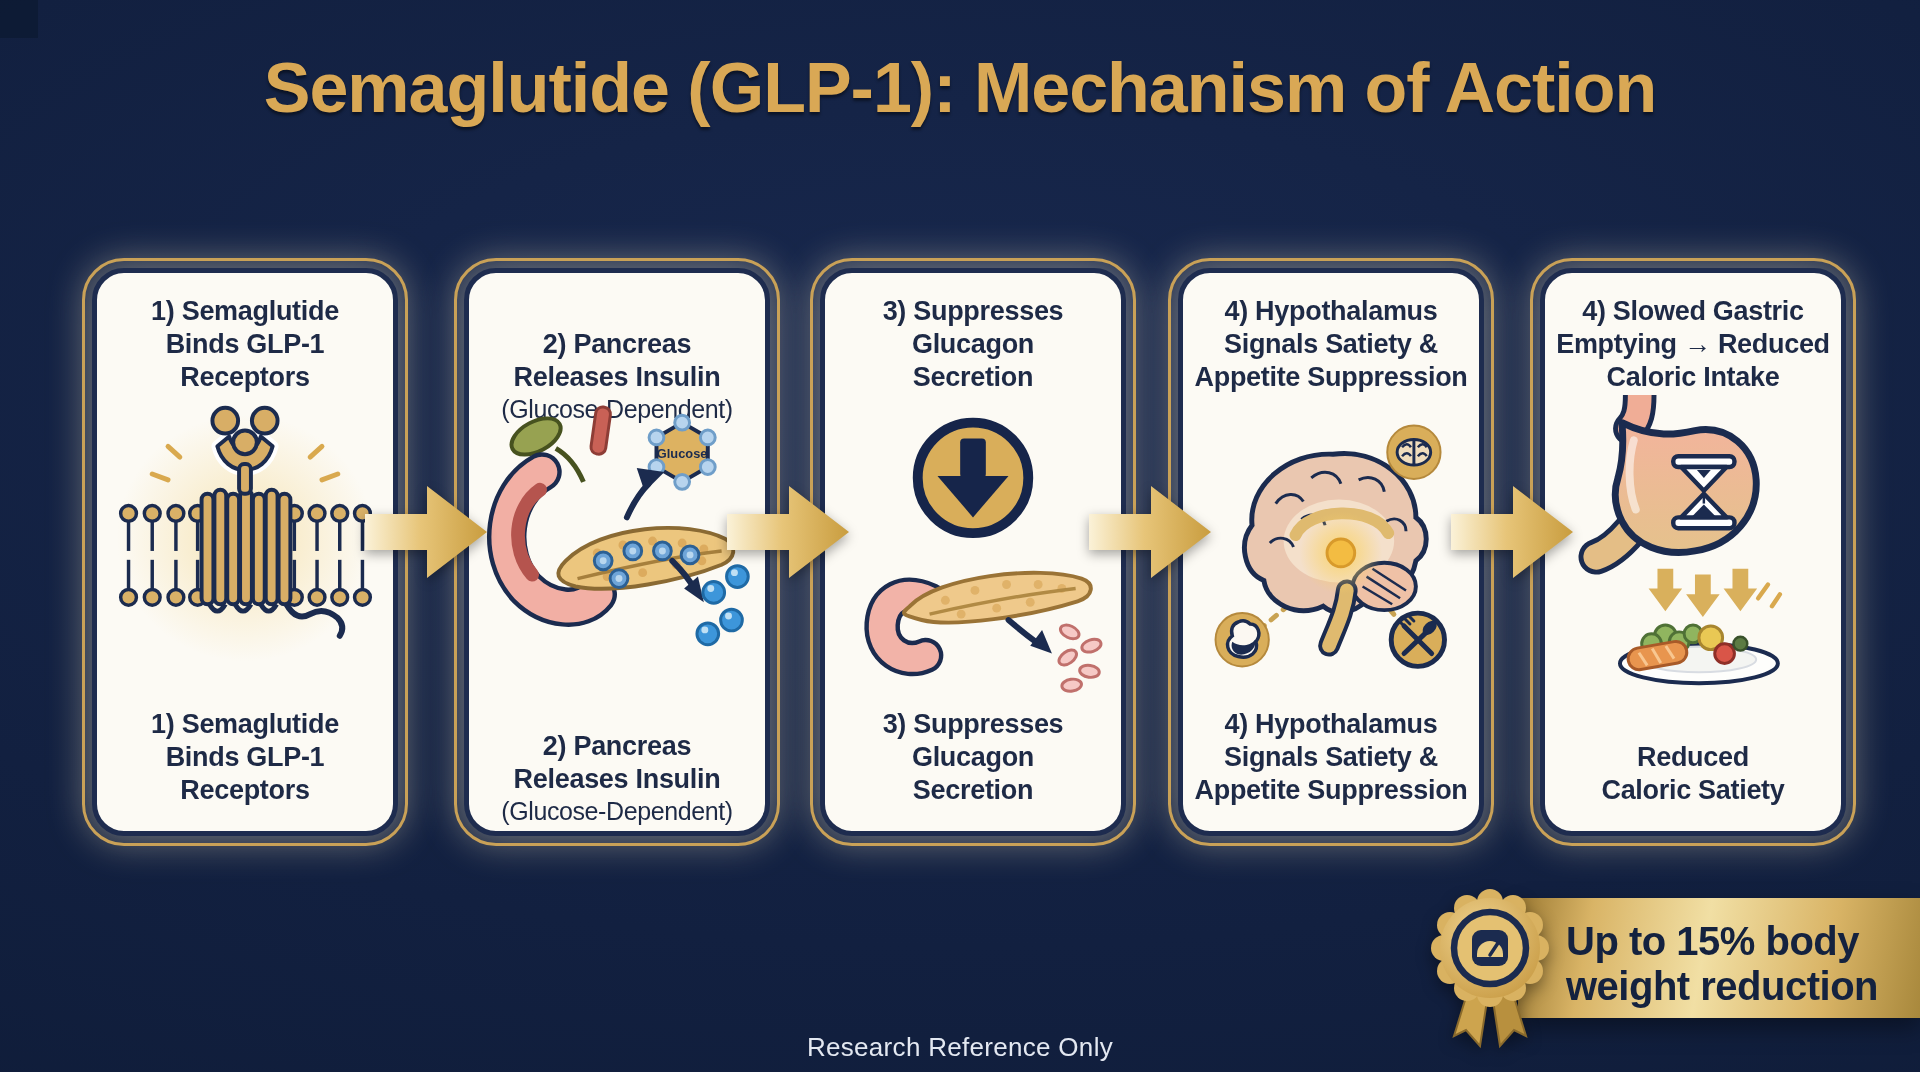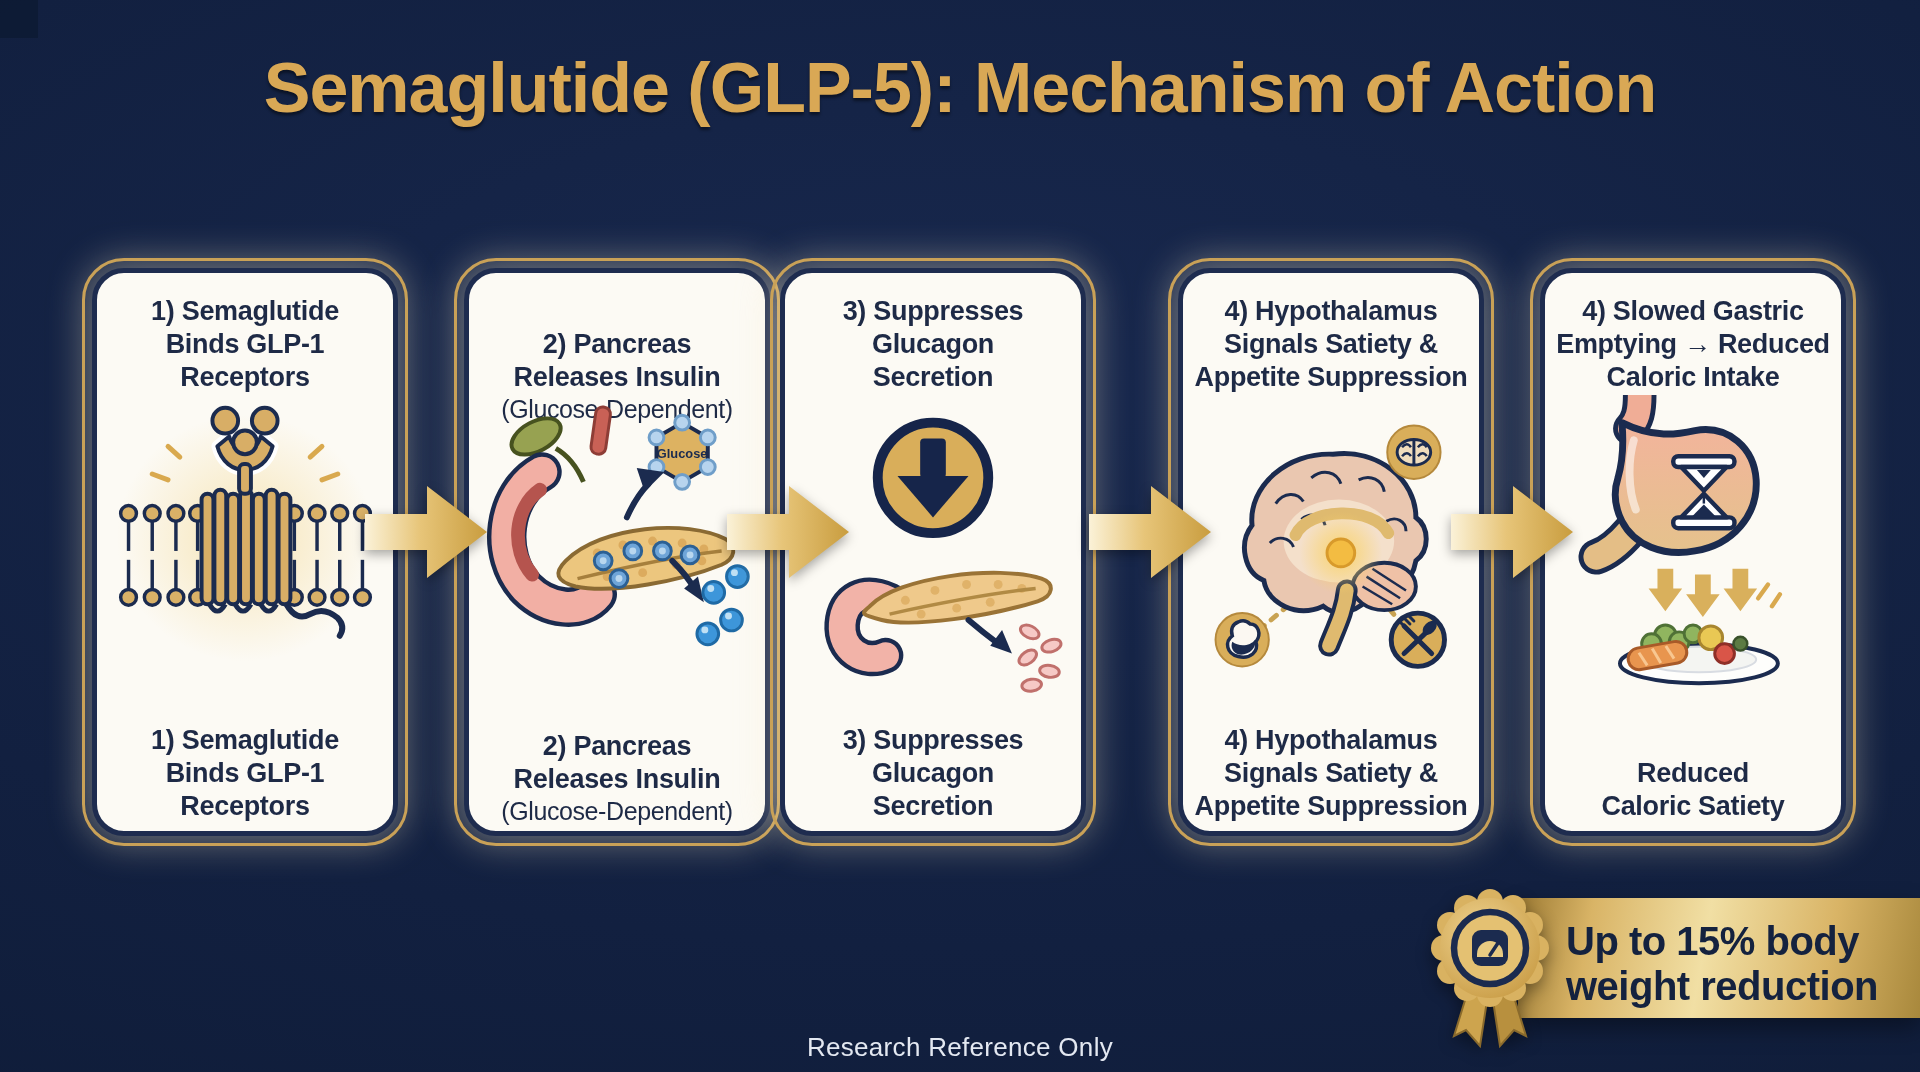--- a/index.html
+++ b/index.html
@@ -13,21 +13,21 @@
     position:absolute;left:0;right:0;top:48px;margin:0;text-align:center;
     font-size:70px;font-weight:700;letter-spacing:-1px;color:#D9A855;
     text-shadow:0 3px 3px rgba(0,0,0,.45);
   }
   .card{
     position:absolute;top:268px;width:306px;height:568px;box-sizing:border-box;
     background:#FCFAF4;border:5px solid #1E2C4F;border-radius:32px;
     outline:3px solid #C9A157;outline-offset:7px;
     box-shadow:0 0 36px 8px rgba(247,233,197,.38);
     display:flex;flex-direction:column;align-items:center;
-    padding:22px 8px 4px;z-index:1;
+    padding:22px 8px 20px;z-index:1;
   }
   .card-heading,.card-footer{
     text-align:center;white-space:pre-line;color:#1E2A46;
     font-size:27px;line-height:1.22;font-weight:700;letter-spacing:-.3px;
   }
   .heading-light,.footer-light{display:block;font-weight:400;font-size:25px;letter-spacing:-.4px;}
   .card-heading{min-height:100px;}
   .card-footer{margin-top:auto;padding-bottom:4px;}
   .illus{width:100%;height:302px;display:flex;align-items:center;justify-content:flex-end;}
   .illus svg{width:100%;height:100%;display:block;}
@@ -46,21 +46,21 @@
     position:absolute;left:0;right:0;top:1032px;text-align:center;
     font-size:26px;color:#E3E8F1;font-weight:400;letter-spacing:.3px;
   }
 </style>
 </head>
 <body>
 
 <div class="stage">
   <div class="corner-mark"></div>
 
-  <h1 class="page-title">Semaglutide (GLP-5): Mechanism of Action</h1>
+  <h1 class="page-title">Semaglutide (GLP-1): Mechanism of Action</h1>
 
   <article class="card" style="left:92px">
     <div class="card-heading">1) Semaglutide
 Binds GLP-1
 Receptors</div>
     <div class="illus">
       <svg viewBox="0 0 280 306" preserveAspectRatio="xMidYMid meet">
         <defs>
           <radialGradient id="glow1" cx="50%" cy="50%" r="50%">
             <stop offset="0%" stop-color="#F6E3B2" stop-opacity=".95"></stop>
@@ -229,21 +229,21 @@
         </g>
       </svg>
     </div>
     <div class="card-footer">
       <span>2) Pancreas
 Releases Insulin</span>
       <span class="footer-light">(Glucose-Dependent)</span>
     </div>
   </article>
 
-  <article class="card" style="left:780px">
+  <article class="card" style="left:820px">
     <div class="card-heading">3) Suppresses
 Glucagon
 Secretion</div>
     <div class="illus">
       <svg viewBox="0 0 280 306" preserveAspectRatio="xMidYMid meet">
         <g>
           <circle cx="140" cy="84" r="56" fill="#D9AE5A" stroke="#16254A" stroke-width="10"></circle>
           <rect x="127" y="44" width="26" height="40" rx="4" fill="#16254A"></rect>
           <polygon points="104,82 176,82 140,124" fill="#16254A"></polygon>
         </g>

